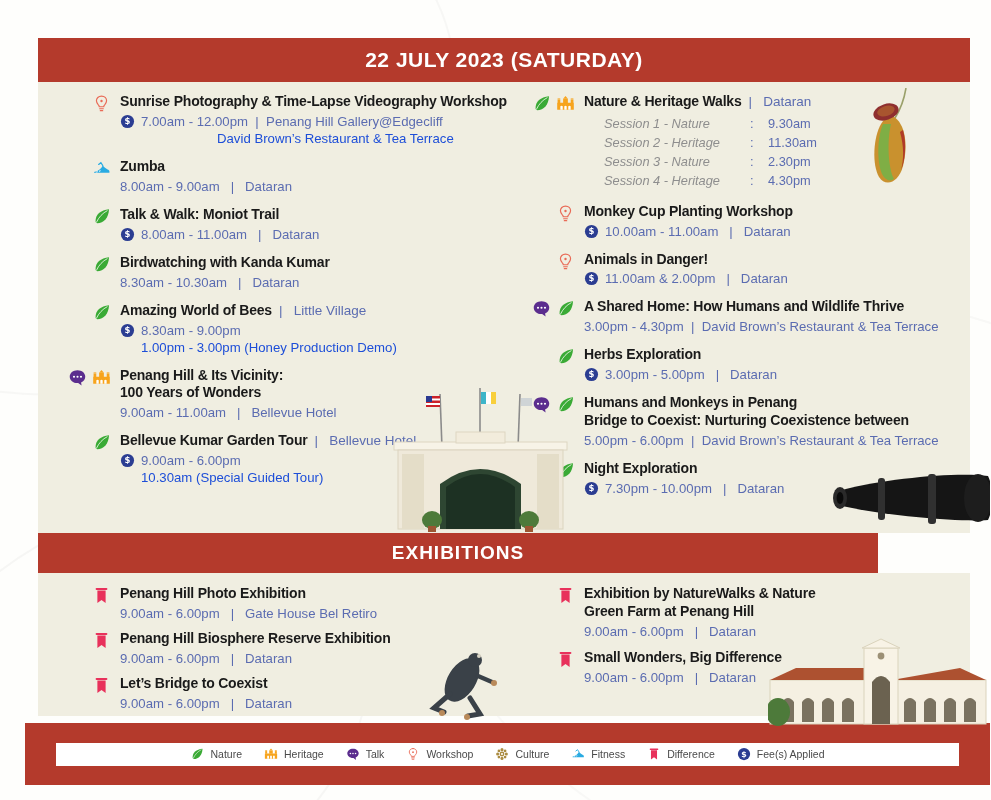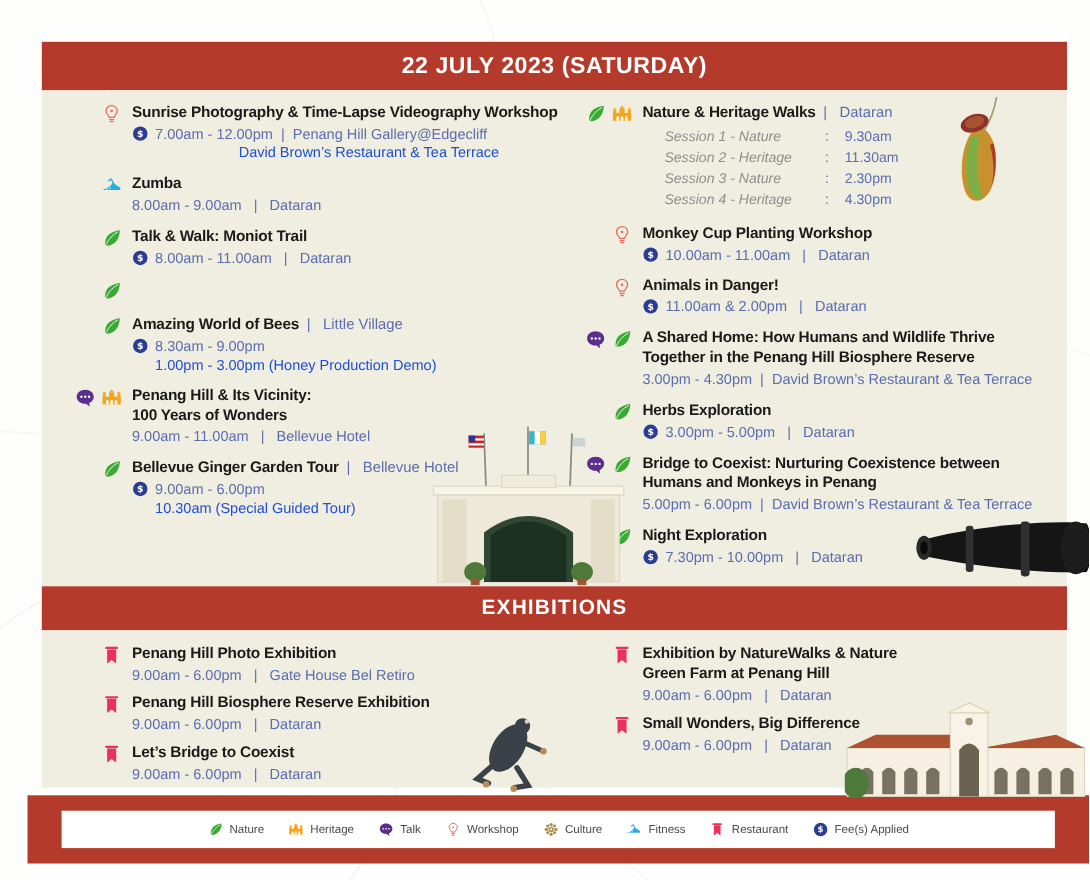--- a/index.html
+++ b/index.html
@@ -40,28 +40,28 @@
   .fee-ic{width:15px;height:15px;flex:none;}
   .line2{color:#1d4ed8;font-size:13.2px;margin-top:2px;margin-left:21px;white-space:nowrap;}
   .line2-deep{margin-left:97px;}
   .sessions{margin-top:3px;}
   .srow{display:flex;font-size:12.8px;line-height:1.5;margin-left:20px;}
   .slabel{font-style:italic;color:#8e8e8e;width:146px;}
   .scolon{color:#5b6cb1;width:18px;}
   .stime{color:#5b6cb1;}
 
   .banner-ex{
-    position:absolute;left:38px;top:533px;width:932px;height:40px;background:#b43a2c;
+    position:absolute;left:38px;top:533px;width:840px;height:40px;background:#b43a2c;
     color:#fff;display:flex;align-items:center;justify-content:center;
     font-weight:bold;font-size:19px;letter-spacing:1px;
   }
 
   .band-bottom{position:absolute;left:25px;top:723px;width:965px;height:62px;background:#b43a2c;
     display:flex;align-items:center;justify-content:center;}
-  .legend-bar{background:#ffffff;width:903px;height:34px;display:flex;align-items:center;
+  .legend-bar{background:#ffffff;width:903px;height:23px;display:flex;align-items:center;
     justify-content:center;gap:22px;}
   .leg-item{display:flex;align-items:center;gap:6px;font-size:10.5px;color:#4a4a4a;}
   .leg-ic{width:14px;height:14px;flex:none;}
 
   .deco{position:absolute;pointer-events:none;}
 </style>
 </head>
 <body>
 
 <svg width="0" height="0" style="position:absolute">
@@ -193,20 +193,26 @@
             </div>
         </div>
       </div>
 
       <div class="event">
         <div class="ev-icons">
             <svg class="ic">
               <use href="#ic-nature"></use>
             </svg>
           </div>
+        <div class="ev-body">
+          <div class="ev-title">Birdwatching with Kanda Kumar</div>
+          <div class="meta">
+              <span>8.30am - 10.30am &nbsp;&nbsp;|&nbsp;&nbsp; Dataran</span>
+            </div>
+        </div>
       </div>
 
       <div class="event">
         <div class="ev-icons">
             <svg class="ic">
               <use href="#ic-nature"></use>
             </svg>
           </div>
         <div class="ev-body">
           <div class="ev-title"><span>Amazing World of Bees</span><span class="venue">|&nbsp;&nbsp; Little Village</span></div>
@@ -238,21 +244,21 @@
         </div>
       </div>
 
       <div class="event">
         <div class="ev-icons">
             <svg class="ic">
               <use href="#ic-nature"></use>
             </svg>
           </div>
         <div class="ev-body">
-          <div class="ev-title"><span>Bellevue Ginger Garden Tour</span><span class="venue">|&nbsp;&nbsp; Bellevue Hotel</span></div>
+          <div class="ev-title"><span>Bellevue Kumar Garden Tour</span><span class="venue">|&nbsp;&nbsp; Bellevue Hotel</span></div>
           <div class="meta">
               <svg class="fee-ic">
                 <use href="#ic-fee"></use>
               </svg>
               <span>9.00am - 6.00pm</span>
             </div>
           <div class="line2">10.30am (Special Guided Tour)</div>
         </div>
       </div>
 
@@ -333,21 +339,20 @@
         <div class="ev-icons">
           <svg class="ic">
               <use href="#ic-talk"></use>
             </svg>
           <svg class="ic">
               <use href="#ic-nature"></use>
             </svg>
         </div>
         <div class="ev-body">
           <div class="ev-title">A Shared Home: How Humans and Wildlife Thrive</div>
-          <div class="ev-title">Together in the Penang Hill Biosphere Reserve</div>
           <div class="meta">
               <span>3.00pm - 4.30pm &nbsp;|&nbsp; David Brown’s Restaurant &amp; Tea Terrace</span>
             </div>
         </div>
       </div>
 
       <div class="event">
         <div class="ev-icons">
             <svg class="ic">
               <use href="#ic-nature"></use>
@@ -367,22 +372,22 @@
       <div class="event">
         <div class="ev-icons">
           <svg class="ic">
               <use href="#ic-talk"></use>
             </svg>
           <svg class="ic">
               <use href="#ic-nature"></use>
             </svg>
         </div>
         <div class="ev-body">
+          <div class="ev-title">Humans and Monkeys in Penang</div>
           <div class="ev-title">Bridge to Coexist: Nurturing Coexistence between</div>
-          <div class="ev-title">Humans and Monkeys in Penang</div>
           <div class="meta">
               <span>5.00pm - 6.00pm &nbsp;|&nbsp; David Brown’s Restaurant &amp; Tea Terrace</span>
             </div>
         </div>
       </div>
 
       <div class="event">
         <div class="ev-icons">
             <svg class="ic">
               <use href="#ic-nature"></use>
@@ -521,21 +526,21 @@
       <div class="leg-item">
           <svg class="leg-ic">
             <use href="#ic-fitness"></use>
           </svg>
           <span>Fitness</span>
         </div>
       <div class="leg-item">
           <svg class="leg-ic">
             <use href="#ic-exhibition"></use>
           </svg>
-          <span>Restaurant</span>
+          <span>Difference</span>
         </div>
       <div class="leg-item">
           <svg class="leg-ic">
             <use href="#ic-fee"></use>
           </svg>
           <span>Fee(s) Applied</span>
         </div>
     </div>
   </div>
 

